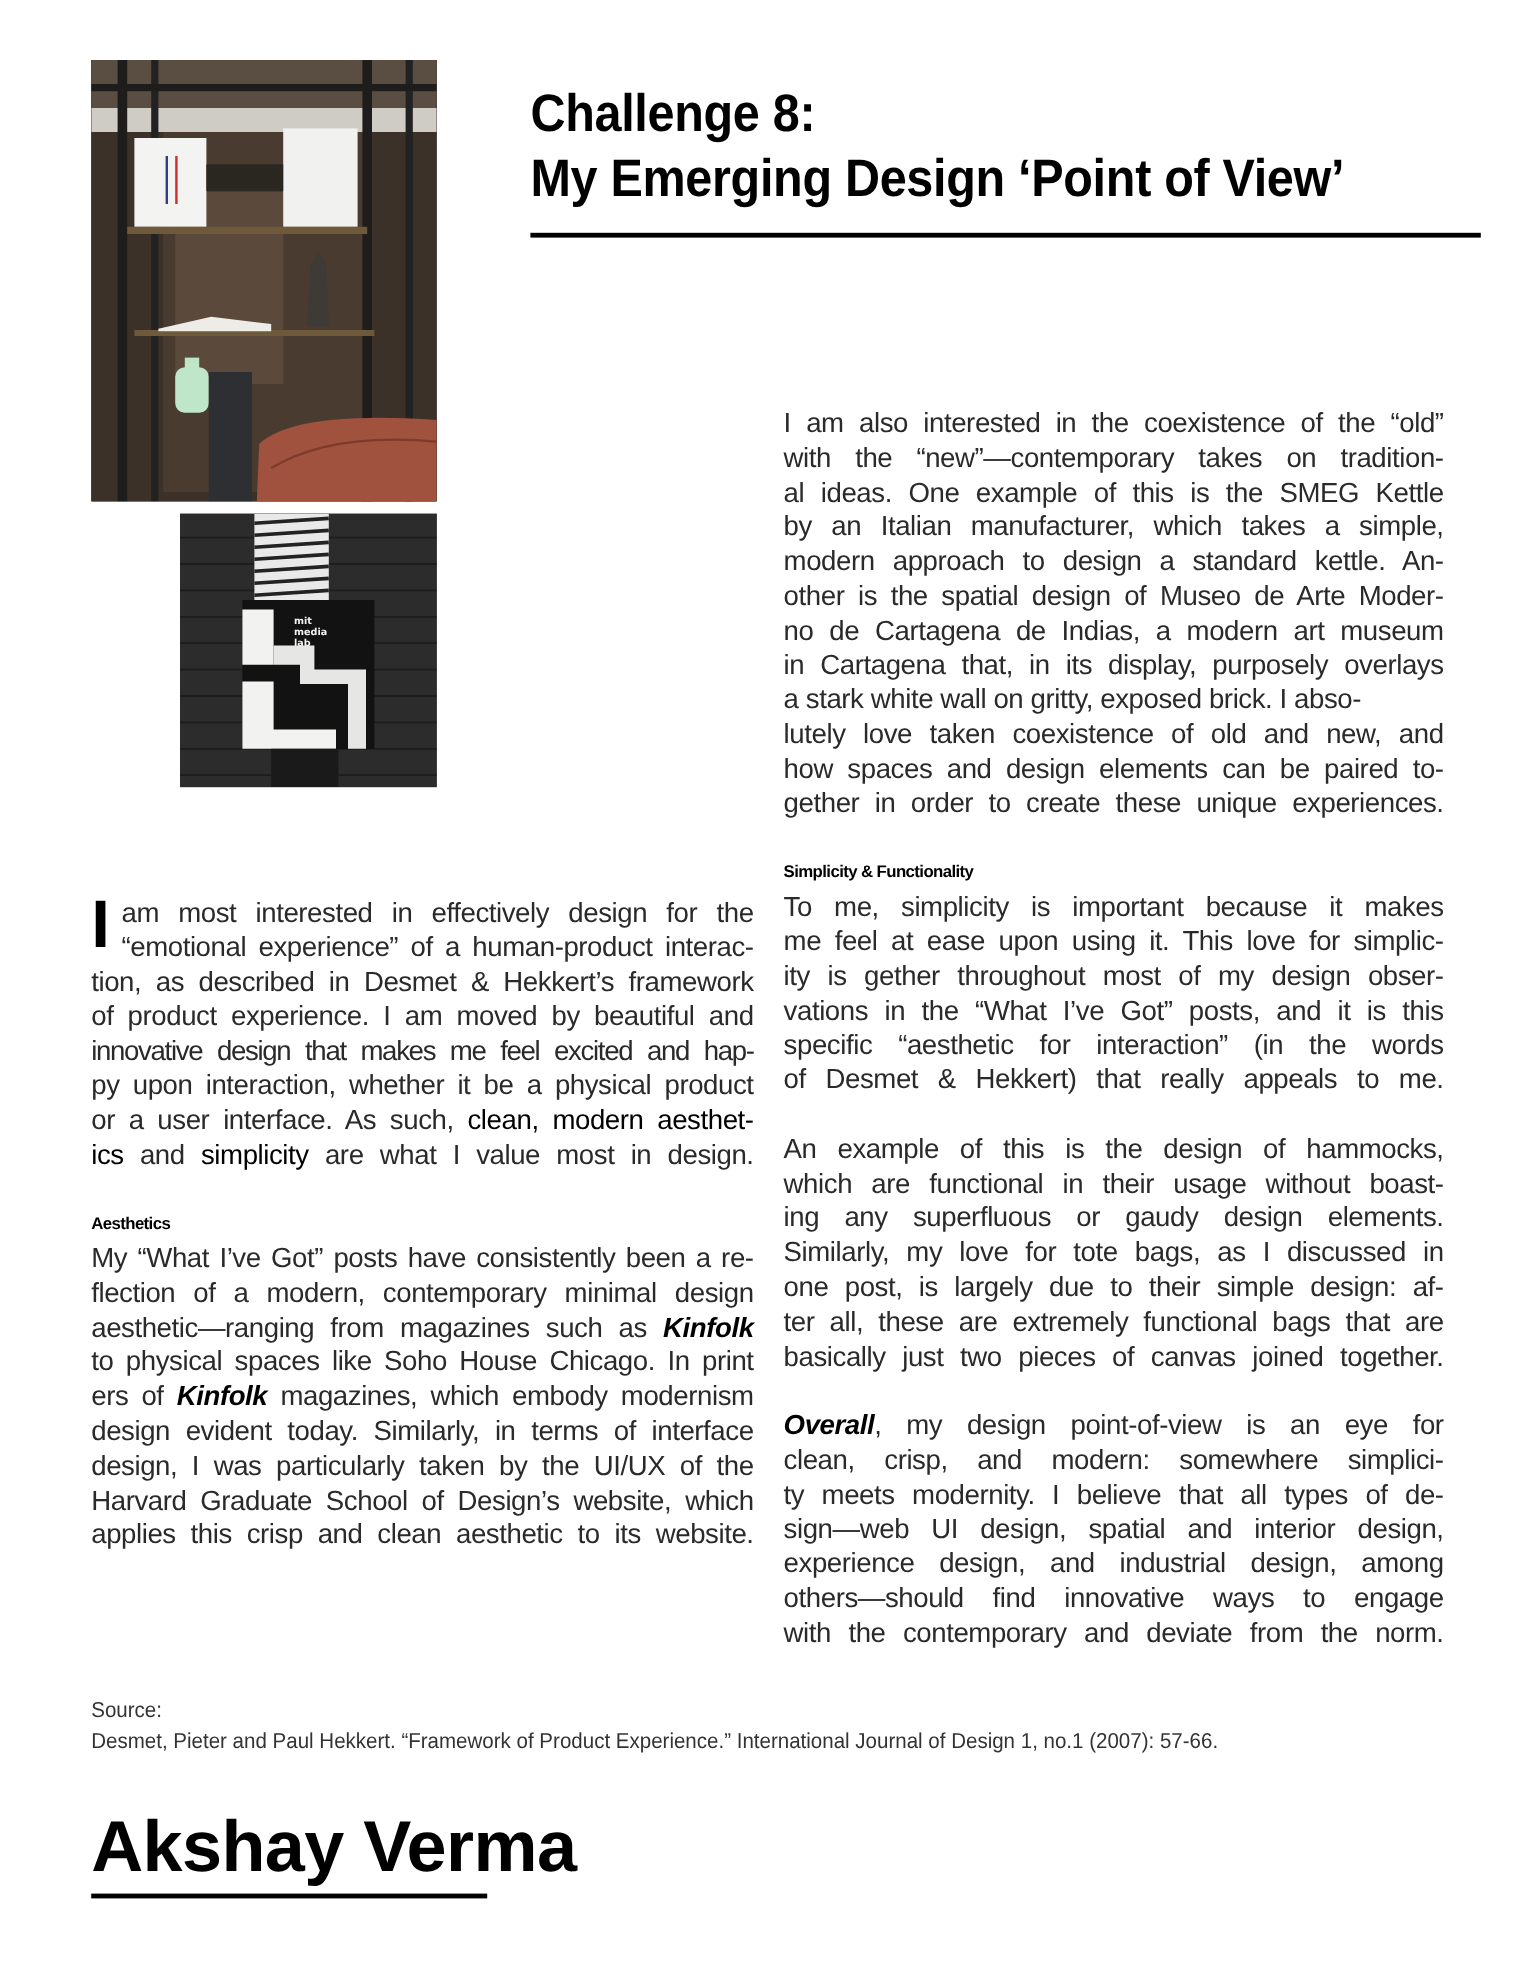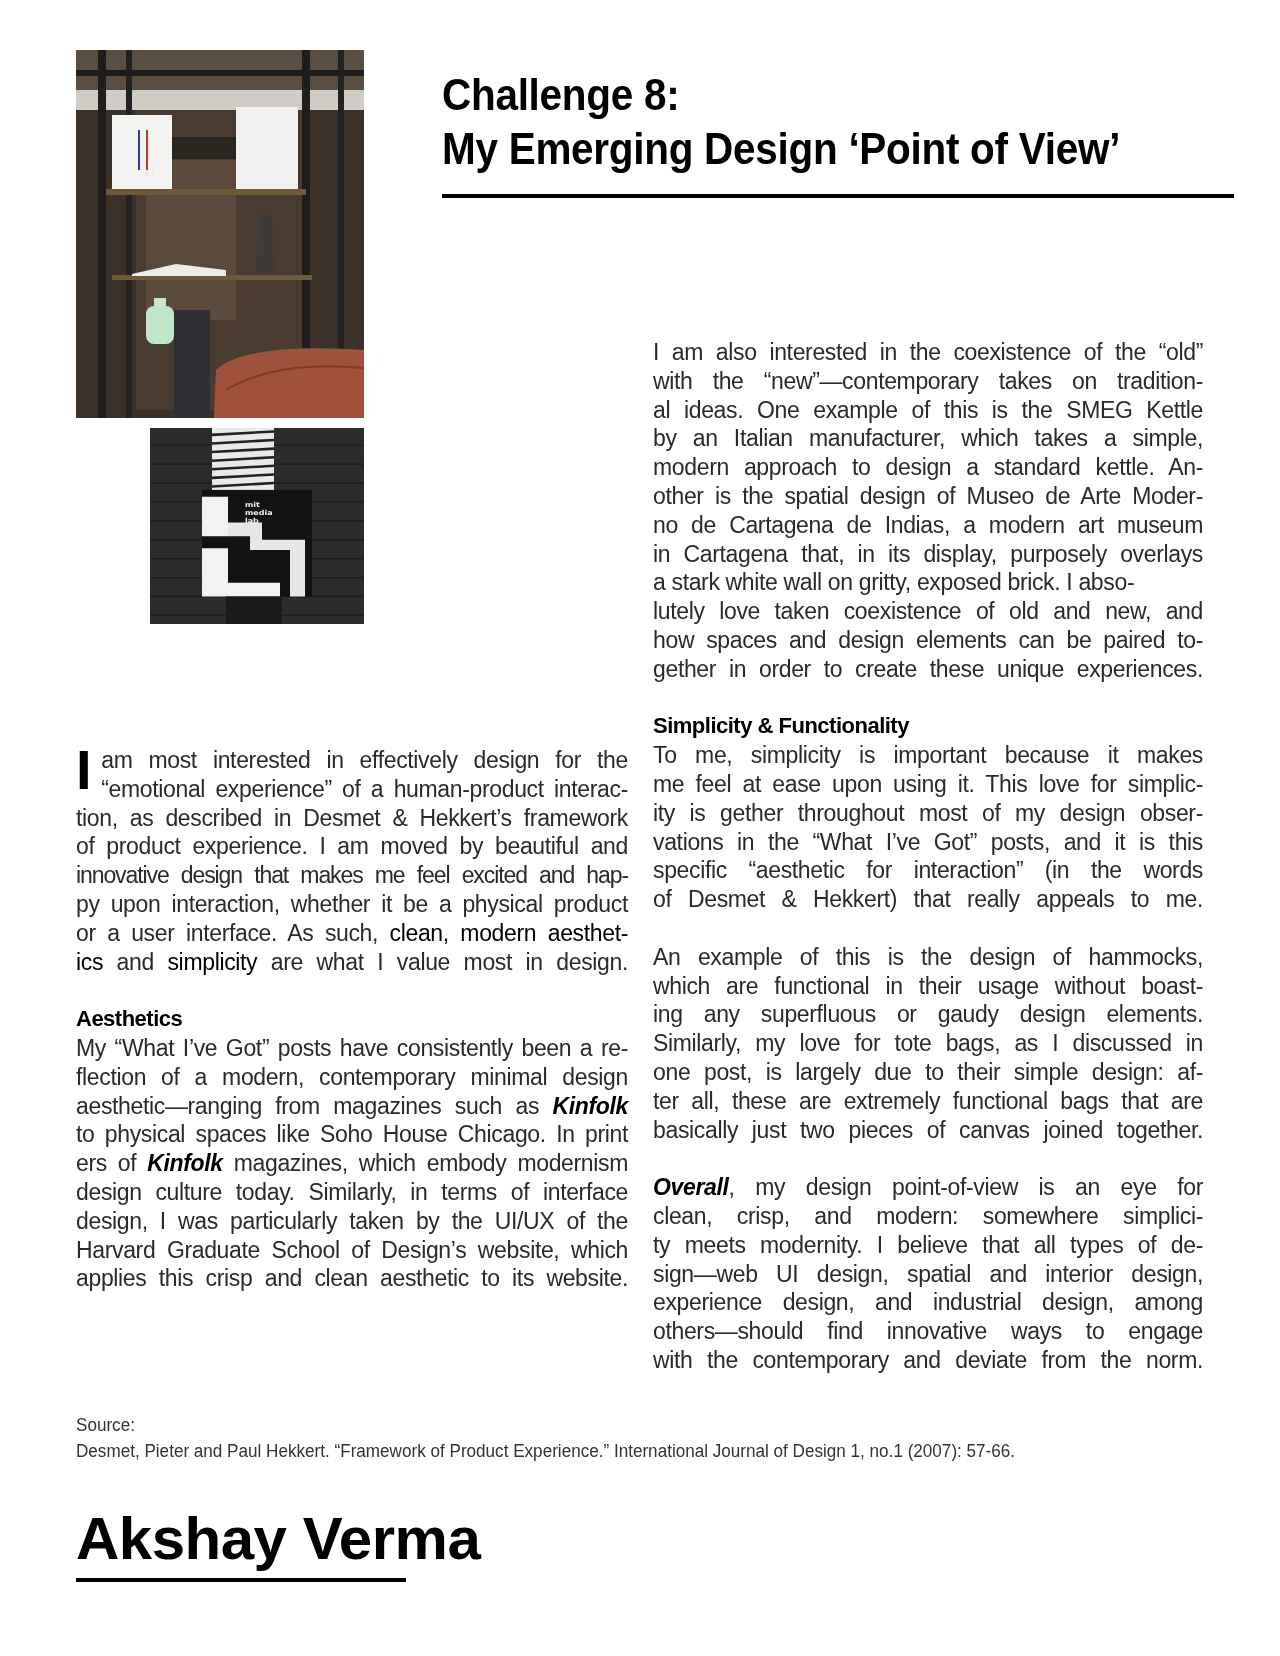--- a/index.html
+++ b/index.html
@@ -14,32 +14,32 @@
       left: 442px; top: 68px; width: 790px;
       font-family: "Liberation Sans", sans-serif; font-weight: 700;
       font-size: 44px; line-height: 54px; color: #000; letter-spacing: -0.3px;
       transform: scaleX(0.92); transform-origin: left top;
     }
     .title-rule { left: 442px; top: 194px; width: 792px; height: 4px; background: #000; }
 
     
     .photo { overflow: hidden; }
     .photo-shelf { left: 76px; top: 50px; width: 288px; height: 368px; background: #3a3128; }
-    .photo-tote { left: 150px; top: 428px; width: 214px; height: 196px; background: #2b2b2b; }
+    .photo-tote { left: 150px; top: 428px; width: 214px; height: 228px; background: #2b2b2b; }
     .photo svg { display: block; width: 100%; height: 100%; }
 
     
     .col { font-size: 23px; line-height: 28.8px; color: #2a2a2a; font-weight: 300; }
     .col .ln {
       display: block; white-space: nowrap; text-align: justify; text-align-last: justify;
       letter-spacing: -0.35px;
     }
     .col .ln.last { text-align-last: left; }
     .col .ln.tight { letter-spacing: -1.1px; word-spacing: -2px; }
-    .col .heading { display: block; font-weight: 700; color: #000; letter-spacing: -0.5px; font-size: 22px; }
+    .col .heading { display: block; font-weight: 700; color: #000; letter-spacing: -0.5px; font-size: 14px; }
     .col b { font-weight: 400; color: #000; }
     .col i.em { font-style: italic; font-weight: 700; color: #000; }
     .gap { display: block; height: 28.8px; }
 
     .col-left { left: 76px; top: 746px; width: 552px; }
     .col-right { left: 653px; top: 338px; width: 550px; }
 
     .dropcap {
       float: left; font-weight: 900; font-size: 56px; line-height: 44px; height: 44px;
       margin: 2px 10px 0 0; color: #000;
@@ -205,21 +205,21 @@
   </div>
   <span class="gap"></span>
 
   <div>
     <span class="heading">Aesthetics</span>
     <span class="ln">My “What I’ve Got” posts have consistently been a re-</span>
     <span class="ln">flection of a modern, contemporary minimal design</span>
     <span class="ln"><span>aesthetic—ranging from magazines such as </span><i class="em">Kinfolk</i></span>
     <span class="ln">to physical spaces like Soho House Chicago. In print</span>
     <span class="ln"><span>ers of </span><i class="em">Kinfolk</i><span> magazines, which embody modernism</span></span>
-    <span class="ln">design culture today. Similarly, in terms of interface</span>
+    <span class="ln">design evident today. Similarly, in terms of interface</span>
     <span class="ln">design, I was particularly taken by the UI/UX of the</span>
     <span class="ln">Harvard Graduate School of Design’s website, which</span>
     <span class="ln">applies this crisp and clean aesthetic to its website.</span>
   </div>
 </div>
 
 <div class="abs source">
   <div>Source:</div>
   <div>Desmet, Pieter and Paul Hekkert. “Framework of Product Experience.” International Journal of Design 1, no.1 (2007): 57-66.</div>
 </div>

